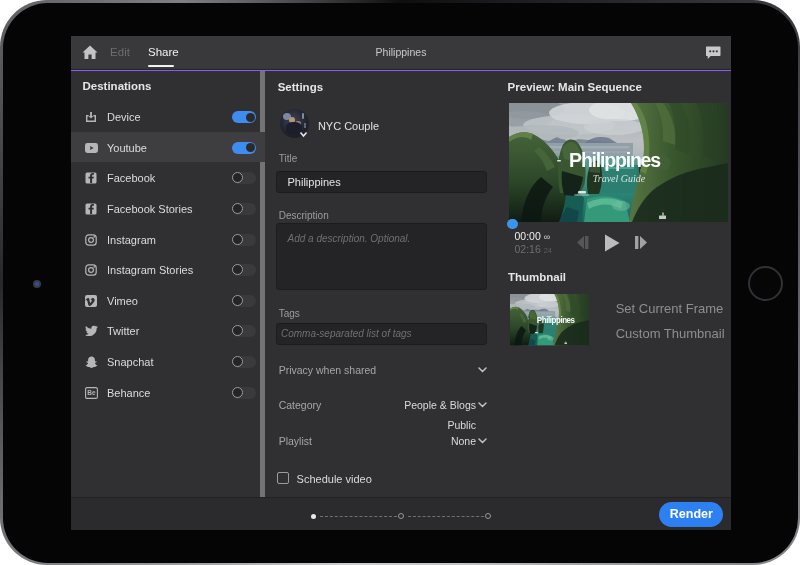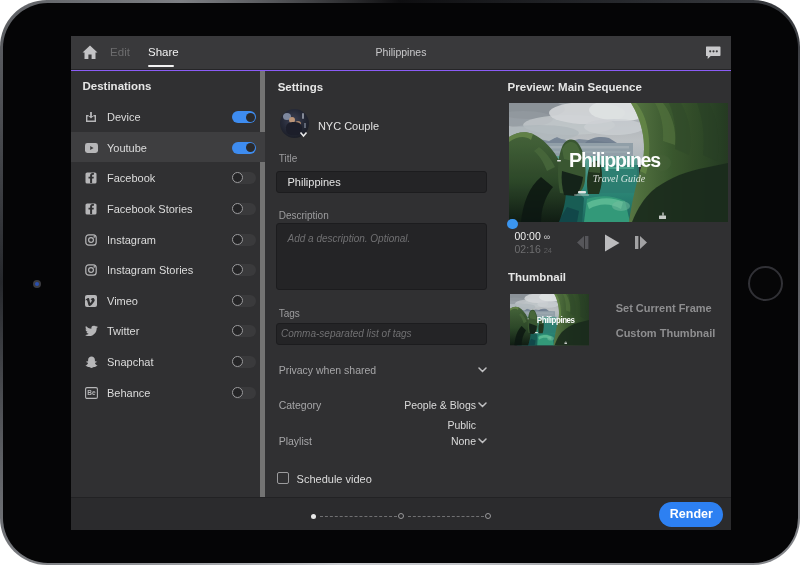--- a/index.html
+++ b/index.html
@@ -51,22 +51,22 @@
     border-radius:50%; background:#242426; border:1.5px solid #9a9a9c; }
   .flabel { position:absolute; left:13.7px; font-size:10px; color:#9c9c9e; }
   .fbox { position:absolute; left:11px; width:210.6px; background:#242426;
     border:1px solid #1c1c1e; border-radius:3px; color:#e4e4e4; font-size:11px; }
   .ph { color:#707072; font-style:italic; font-size:10px; }
   .drow-l { position:absolute; left:13.7px; font-size:10.5px; color:#a6a6a8;
     transform:translateY(-50%); }
   .drow-v { position:absolute; right:255px; font-size:10.5px; color:#dadada;
     transform:translateY(-50%); }
   .chev { position:absolute; right:244px; transform:translateY(-50%); }
-  .gbtn { position:absolute; font-size:11px; color:#8e8e90;
-    transform:translateY(-50%);font-weight:bold; }
+  .gbtn { position:absolute; font-size:13px; color:#8e8e90;
+    transform:translateY(-50%); }
 </style>
 </head>
 <body>
 <div id="stage">
   <svg width="0" height="0" style="position:absolute">
     <defs>
       <linearGradient id="sky" x1="0" y1="0" x2="0" y2="1">
         <stop offset="0" stop-color="#aab0b6"></stop>
         <stop offset="0.6" stop-color="#c5cacd"></stop>
         <stop offset="1" stop-color="#b2bcc2"></stop>

